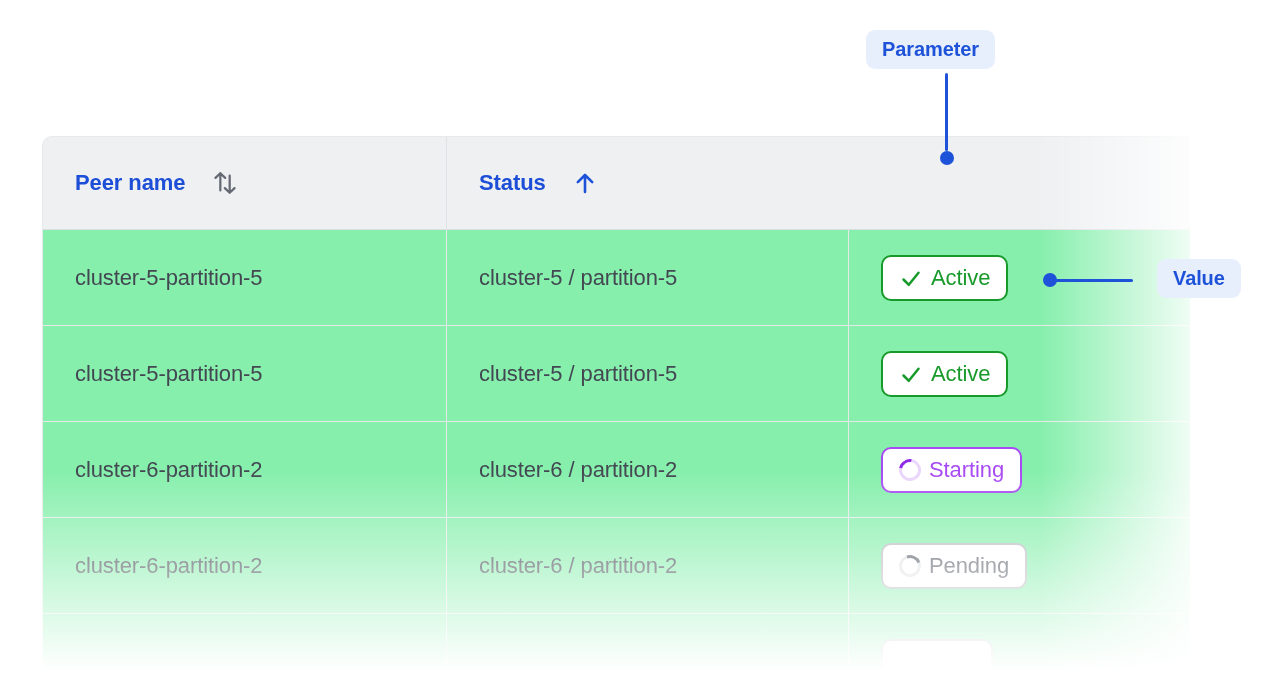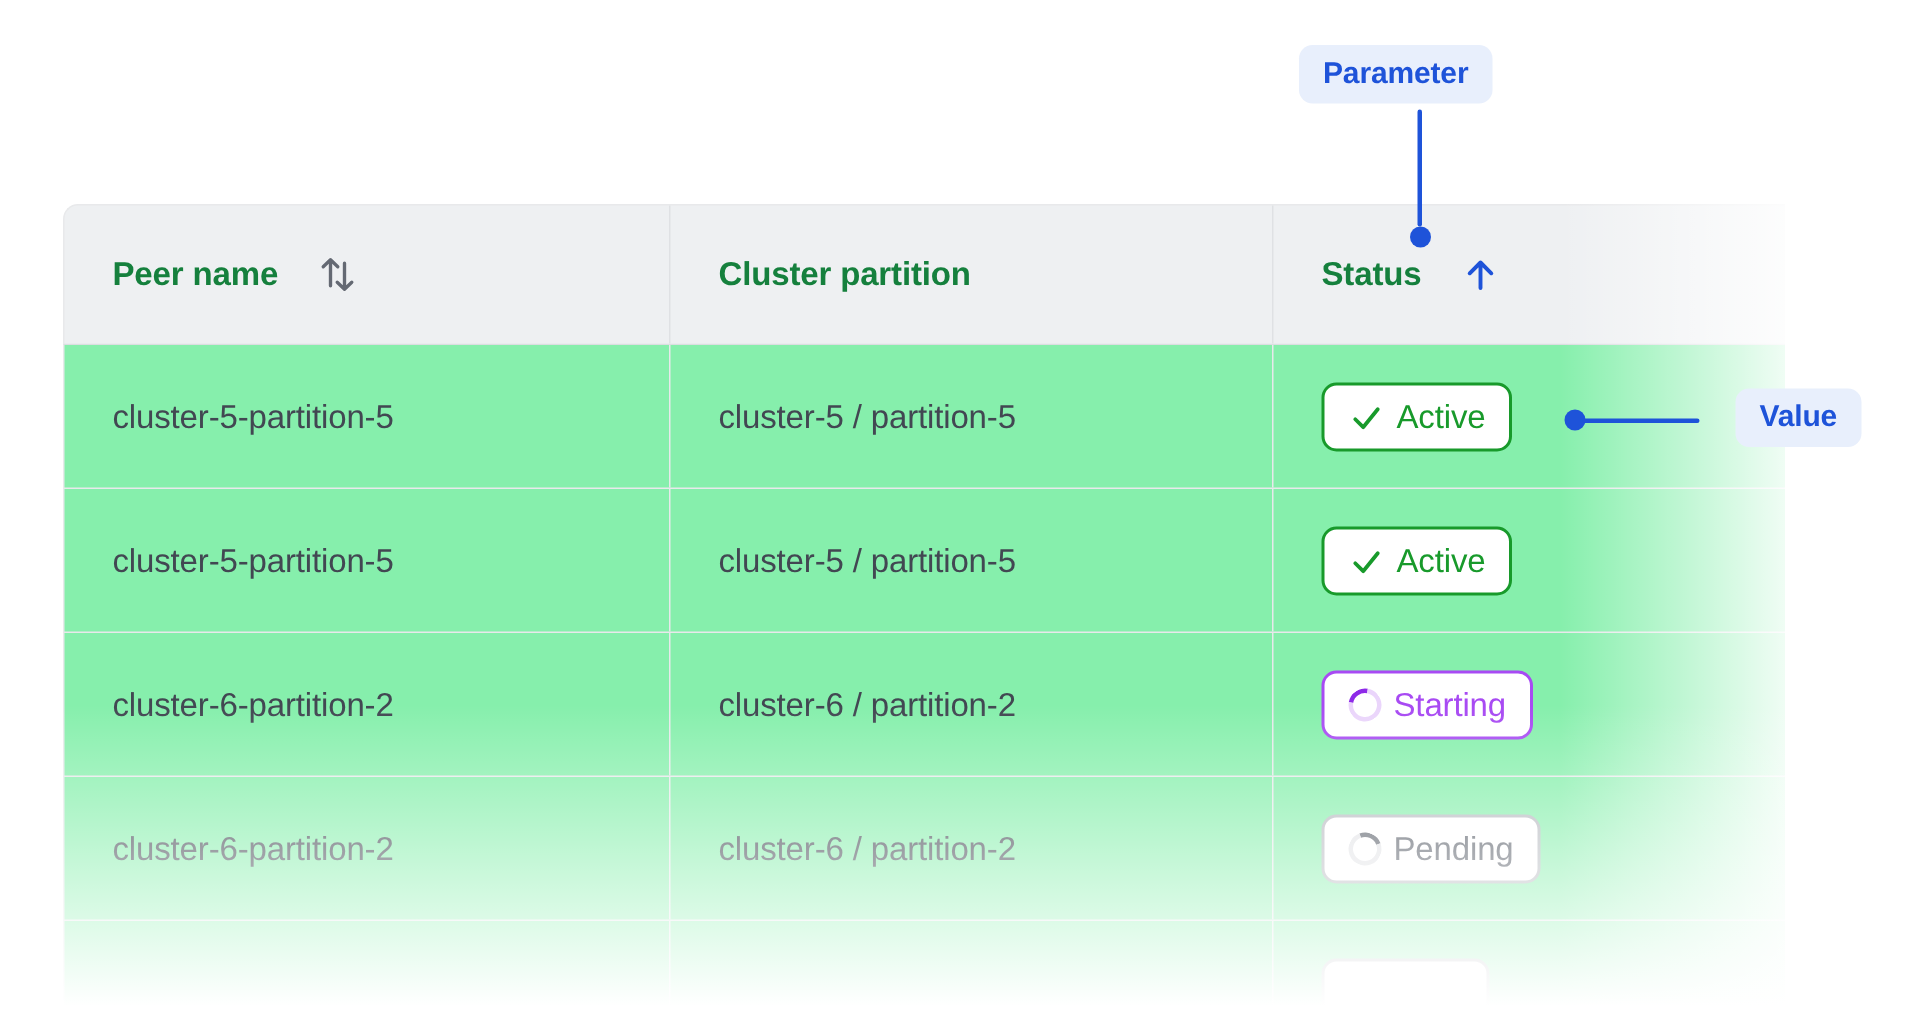--- a/index.html
+++ b/index.html
@@ -15,21 +15,21 @@
   .thead {
     display:grid; grid-template-columns:403px 402px 1fr; height:94px;
     background:#eef0f2;
     border-top:1px solid #e8e9eb; border-left:1px solid #e8e9eb;
     border-bottom:1px solid #dcdee1;
     border-top-left-radius:10px;
     box-sizing:border-box;
   }
   .th {
     display:flex; align-items:center; gap:26px; padding-left:32px;
-    font-size:22px; font-weight:700; color:#15803d; letter-spacing:-0.1px;
+    font-size:22px; font-weight:700; color:#1d4ed8; letter-spacing:-0.1px;
     box-sizing:border-box;
   }
   .th + .th { border-left:1px solid #dfe1e4; }
   .sort-icon { flex:0 0 auto; display:block; }
 
   .tr {
     display:grid; grid-template-columns:403px 402px 1fr; height:96px;
     background:#86efac;
     border-left:1px solid #e8e9eb; border-bottom:1px solid #e8e9eb;
     box-sizing:border-box;
@@ -99,24 +99,20 @@
   <div class="thead">
       <div class="th">
     <span class="th-label">Peer name</span>
     <svg class="sort-icon" width="28" height="32" viewBox="0 0 30 34" fill="none">
       <path d="M10 25 V6.5 M4.8 11.5 L10 6.5 L15.2 11.5" stroke="#646973" stroke-width="2.4" stroke-linecap="round" stroke-linejoin="round"></path>
       <path d="M20 9 V27.5 M14.8 22.5 L20 27.5 L25.2 22.5" stroke="#646973" stroke-width="2.4" stroke-linecap="round" stroke-linejoin="round"></path>
     </svg>
 
   </div>
       <div class="th">
-    <span class="th-label">Cluster partition</span>
-
-  </div>
-      <div class="th">
     <span class="th-label">Status</span>
 
     <svg class="sort-icon" width="26" height="26" viewBox="0 0 26 26" fill="none">
       <path d="M13 22 V5 M5.8 12.2 L13 5 L20.2 12.2" stroke="#1e53d9" stroke-width="2.6" stroke-linecap="round" stroke-linejoin="round"></path>
     </svg>
   </div>
     </div>
   <div class="tbody">
       <div class="tr">
     <div class="td">

